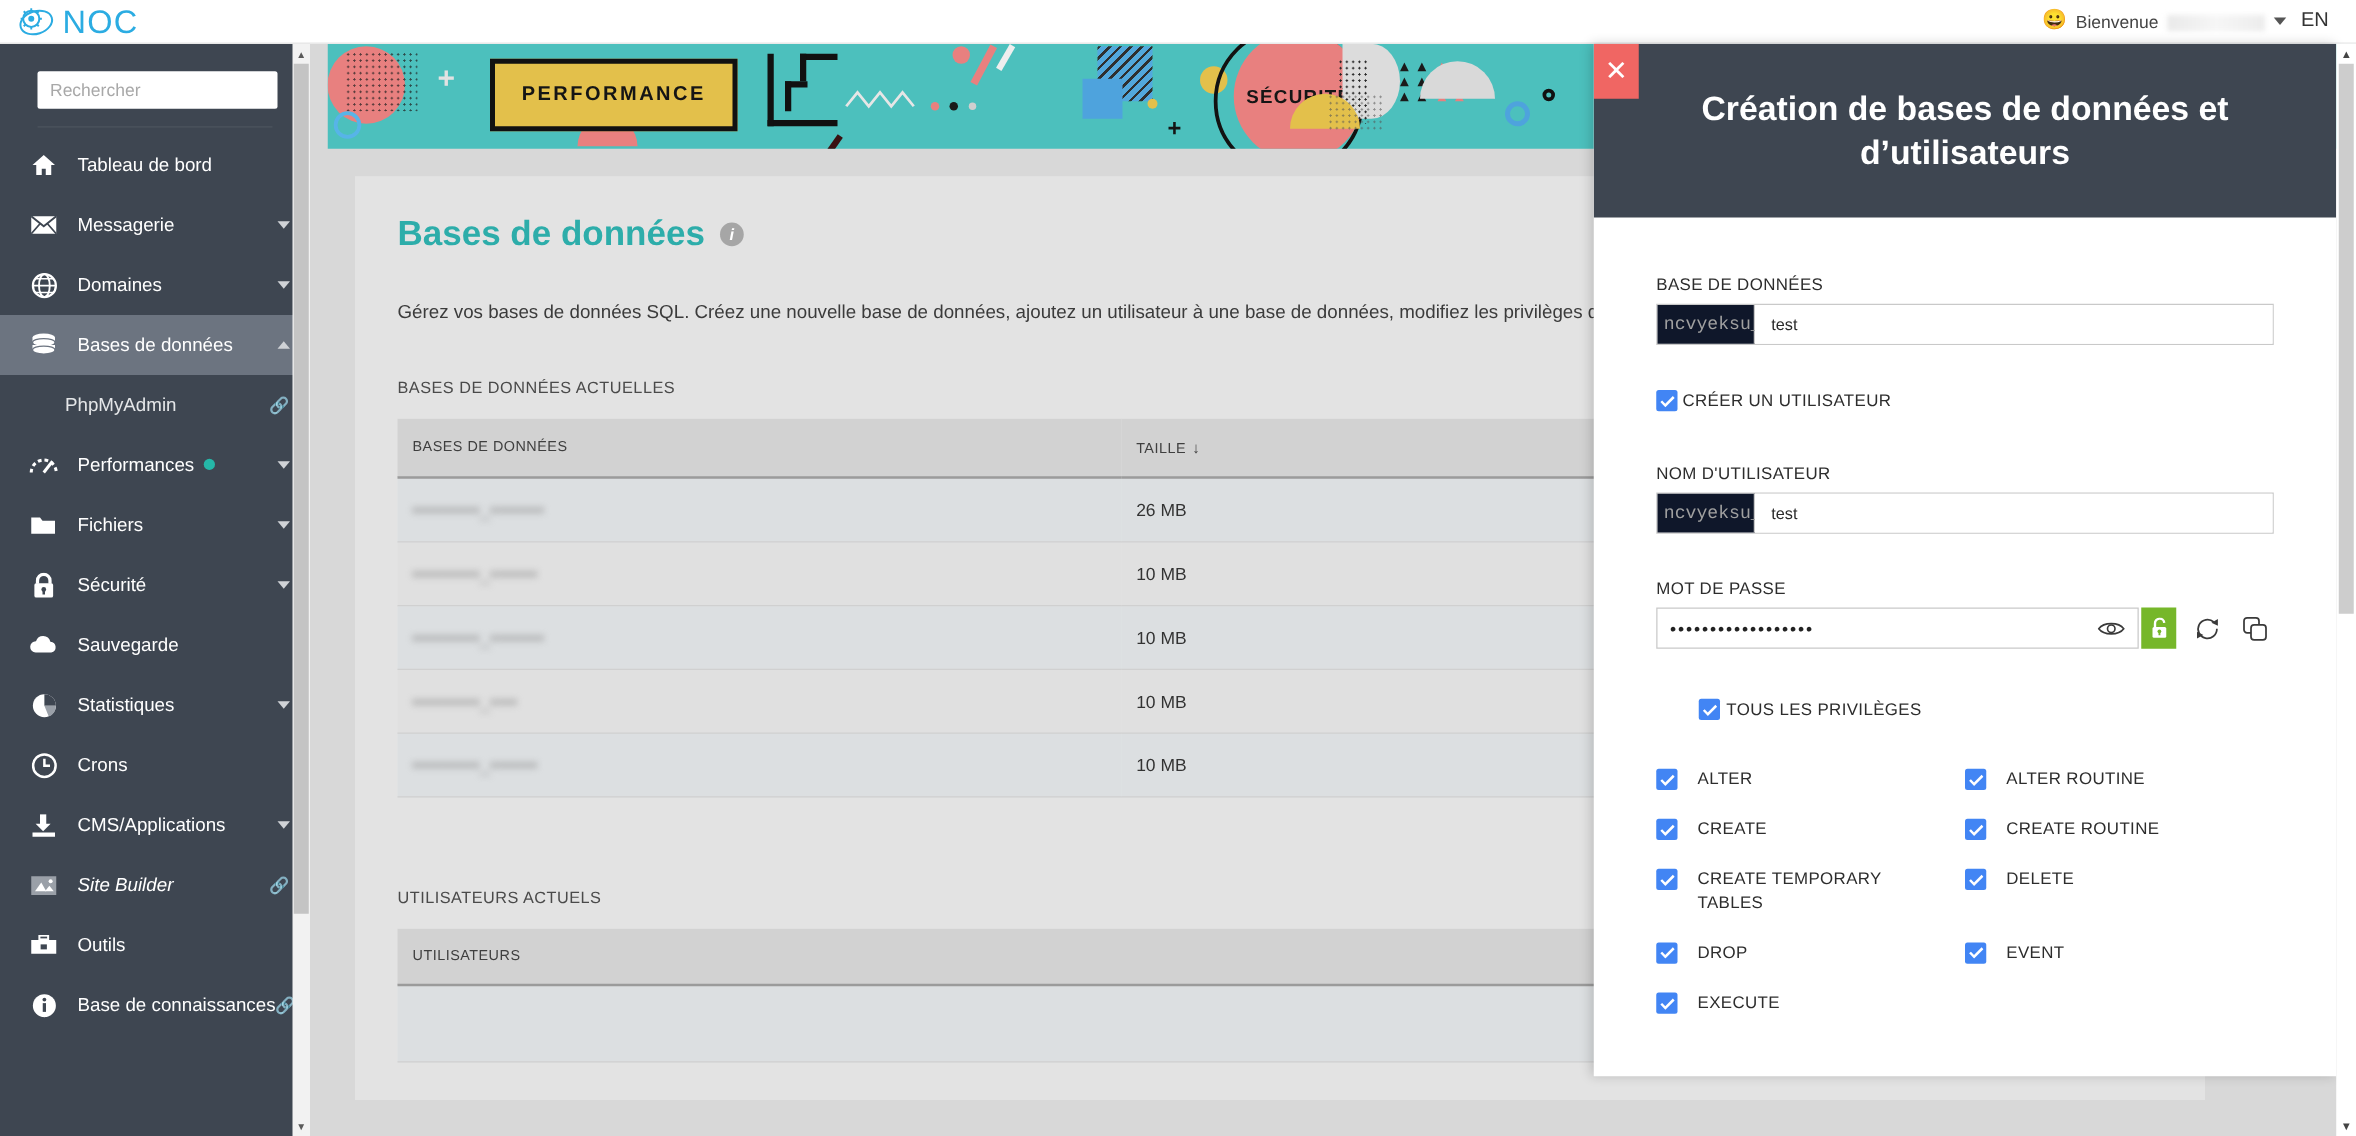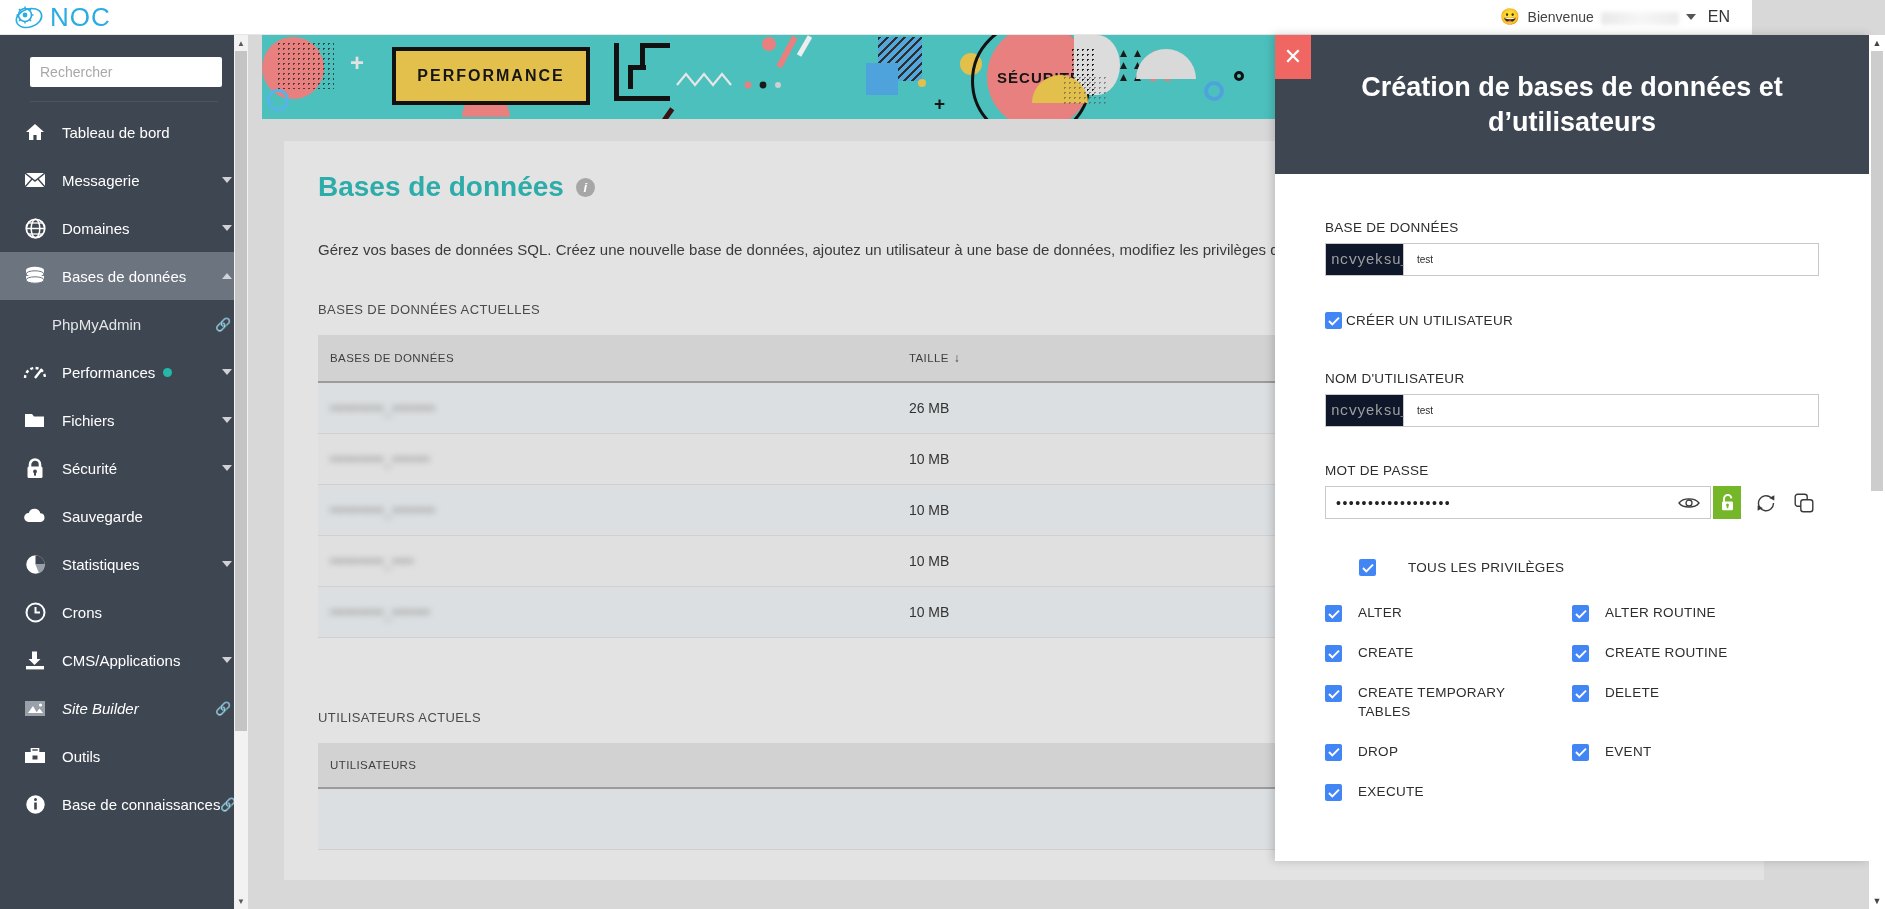--- a/index.html
+++ b/index.html
@@ -5,21 +5,21 @@
   * { box-sizing: border-box; margin: 0; padding: 0; }
   html, body {
     width: 1885px; height: 909px;
     overflow: hidden;
     font-family: "Liberation Sans", sans-serif;
     background: #d8d8d8;
   }
 
   
   .topbar {
-    position: absolute; left: 0; top: 0; width: 1752px; height: 35px;
+    position: absolute; left: 0; top: 0; width: 1885px; height: 35px;
     background: #ffffff; z-index: 40;
     display: flex; align-items: center; justify-content: space-between;
     border-bottom: 1px solid #e6e6e6;
   }
   .brand { display: flex; align-items: center; gap: 6px; padding-left: 14px; }
   .brand-text {
     color: #2bace2; font-size: 26px; font-weight: 400; letter-spacing: 1px;
     line-height: 1;
   }
   .topbar-right { display: flex; align-items: center; gap: 12px; padding-right: 22px; }
@@ -246,21 +246,21 @@
   }
   .input-combo {
     display: flex; height: 33px; border: 1px solid #c9c9c9; background: #fff; margin-bottom: 36px;
   }
   .input-prefix {
     width: 78px; background: #0f172a; border-right: 1px solid #c9c9c9;
     display: flex; align-items: center; padding-left: 5px;
     color: #a0a0a0; font-size: 14.5px; font-family: Liberation Mono, monospace;
   }
   .input-combo input {
-    flex: 1; border: 0; outline: 0; padding-left: 13px; font-size: 10px; color: #2b2b2b;
+    flex: 1; border: 0; outline: 0; padding-left: 13px; font-size: 13px; color: #2b2b2b;
     font-family: "Liberation Sans", sans-serif;
   }
   .cb-row { display: flex; align-items: center; gap: 4px; margin-bottom: 42px; }
   .cb {
     width: 17px; height: 17px; background: #4285f4; border-radius: 2px;
     display: flex; align-items: center; justify-content: center; flex: 0 0 17px;
     cursor: pointer;
   }
   .cb svg { display: block; }
   .cb-label { font-size: 13.5px; color: #2d2d2d; letter-spacing: .3px; }
@@ -268,21 +268,21 @@
   .pw-field {
     flex: 1; height: 33px; border: 1px solid #c9c9c9; display: flex; align-items: center;
     padding: 0 8px 0 10px; background: #fff;
   }
   .pw-dots { flex: 1; font-size: 14px; letter-spacing: 1.5px; color: #222; overflow: hidden; white-space: nowrap; }
   .icon-btn { display: flex; align-items: center; justify-content: center; cursor: pointer; }
   .eye-btn { width: 26px; height: 20px; }
   .lock-btn { width: 28px; height: 33px; background: #76b72a; margin-left: 2px; }
   .refresh-btn { width: 34px; height: 33px; margin-left: 8px; }
   .copy-btn { width: 30px; height: 33px; margin-left: 6px; }
-  .priv-all { display: flex; align-items: center; gap: 32px; margin-bottom: 28px; padding-left: 34px; }
+  .priv-all { display: flex; align-items: center; gap: 5px; margin-bottom: 38px; padding-left: 34px; }
   .priv-grid { display: grid; grid-template-columns: 1fr 1fr; row-gap: 22px; column-gap: 0; }
   .priv-item { display: flex; align-items: flex-start; gap: 16px; }
   .priv-item .cb { margin-top: 1px; }
   .priv-item .cb-label { line-height: 1.35; max-width: 184px; }
 </style>
 </head>
 <body>
 
 <div class="topbar">
   <div class="brand">

